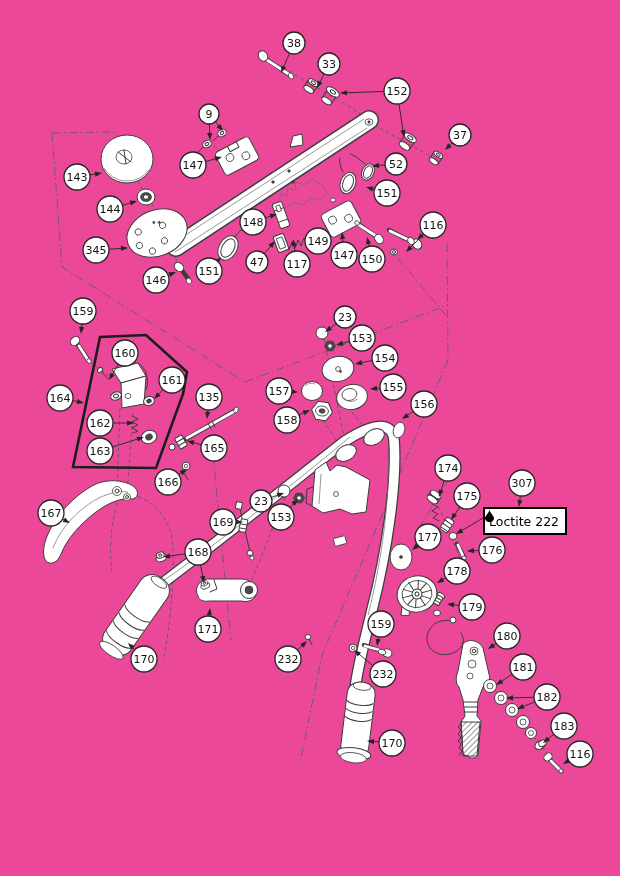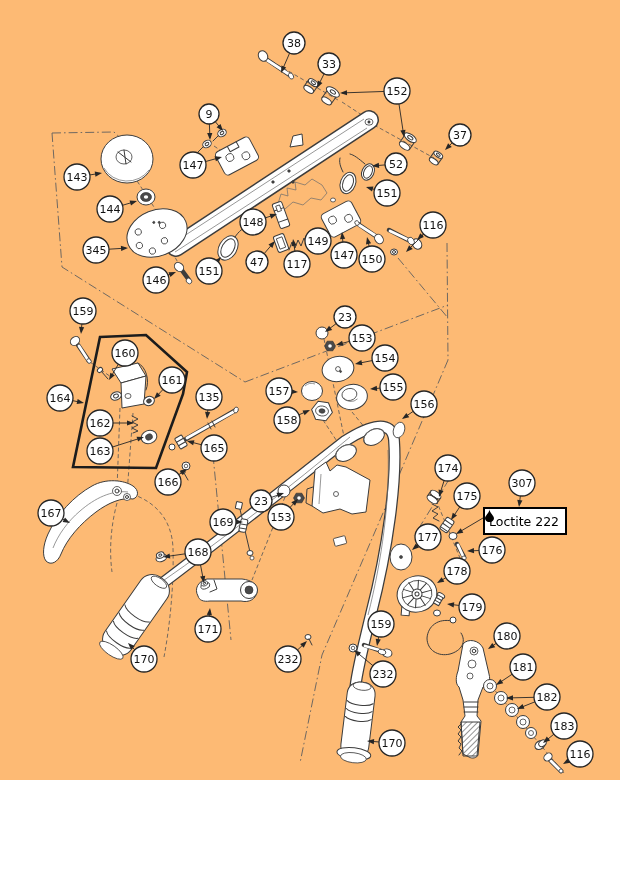--- a/index.html
+++ b/index.html
@@ -1,16 +1,16 @@
 <!DOCTYPE html>
 <html><head>
 <meta charset="utf-8">
 <style>
   html,body{margin:0;padding:0;background:#fff;}
-  .stage{position:relative;width:620px;height:780px;background:#fdba74;overflow:hidden;
+  .stage{position:relative;width:620px;height:876px;background:#ec4899;overflow:hidden;
          font-family:"DejaVu Sans",sans-serif;}
   svg{position:absolute;left:0;top:0;}
   
   .ln{stroke:#3c3c3c;fill:none;stroke-width:1;stroke-linecap:round;stroke-linejoin:round;}
   .thin{stroke:#6b6b6b;fill:none;stroke-width:.7;}
   .wh{fill:#fff;stroke:#3c3c3c;stroke-width:1;stroke-linejoin:round;}
   .wh2{fill:#fff;stroke:#3c3c3c;stroke-width:.8;}
   .dk{fill:#4a4a4a;stroke:#2e2e2e;stroke-width:.6;}
   .dash{stroke:#5a5a5a;fill:none;stroke-width:.85;stroke-dasharray:4 2.6;}
   .dashdot{stroke:#5f5f5f;fill:none;stroke-width:.9;stroke-dasharray:9 3 1.6 3;}

